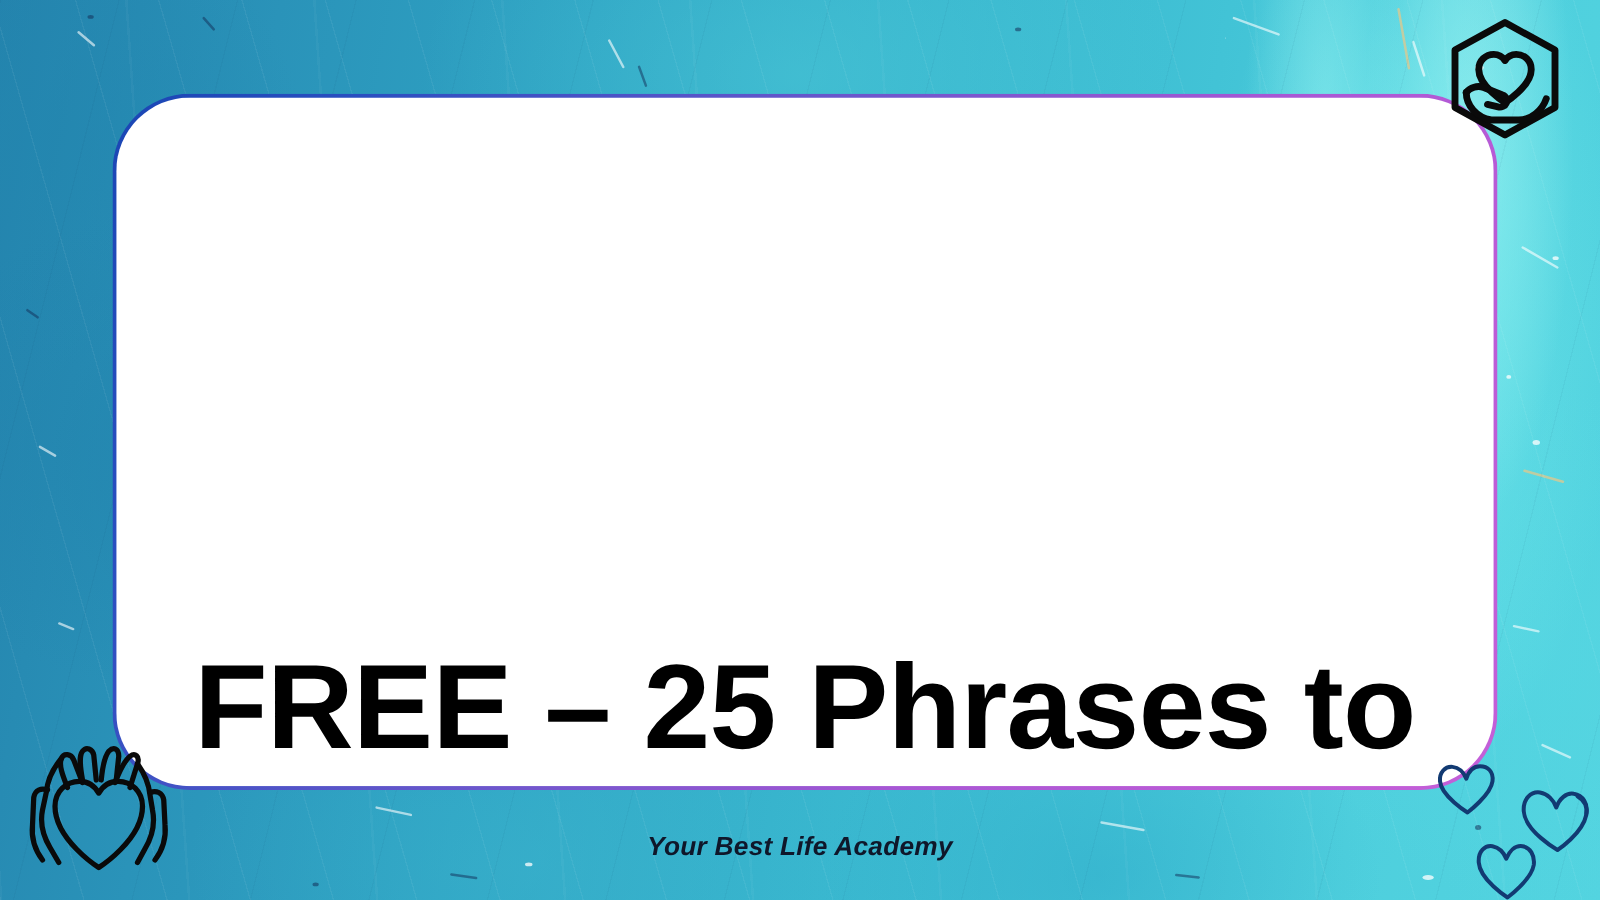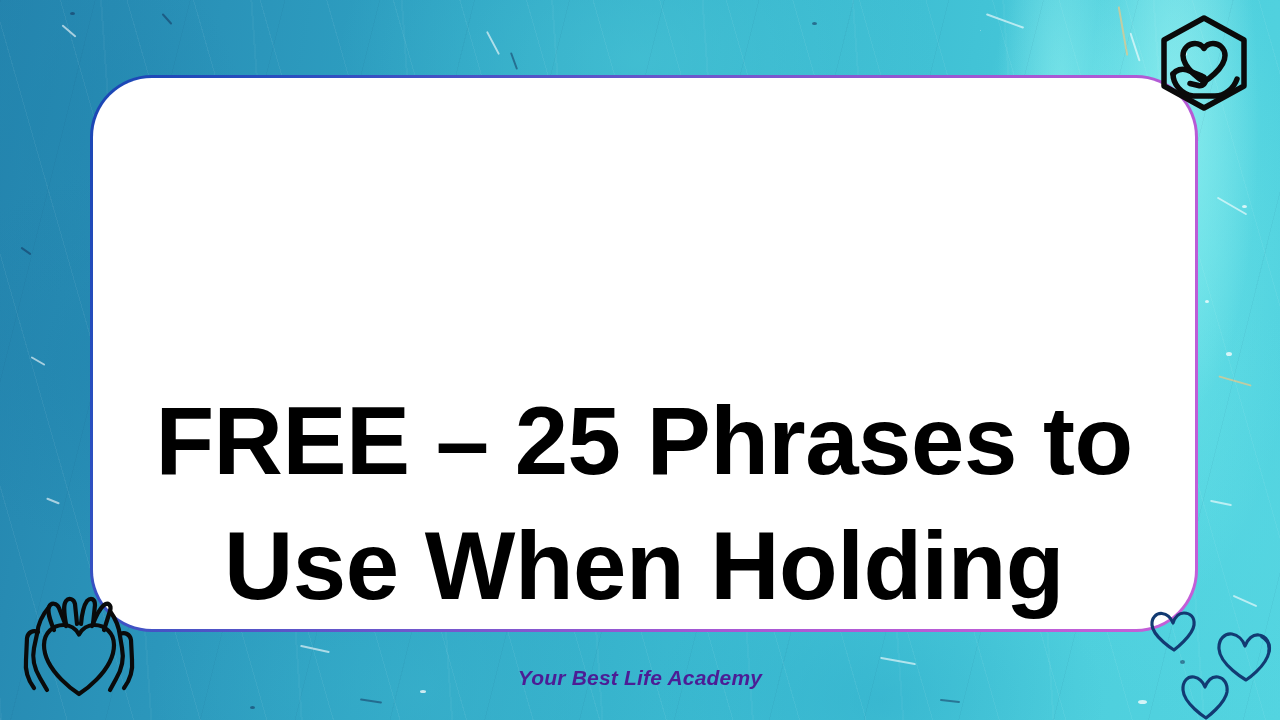--- a/index.html
+++ b/index.html
@@ -102,21 +102,21 @@
     position: absolute;
     left: 0;
     right: 0;
     top: 666px;
     text-align: center;
     font-family: "Liberation Sans", sans-serif;
     font-style: italic;
     font-weight: 700;
     font-size: 21px;
     letter-spacing: 0.2px;
-    color: #4c1d95;
+    color: #0f172a;
   }
 
   
   #logo-hex { position: absolute; left: 1152px; top: 12px; width: 104px; height: 104px; }
   #hands-heart { position: absolute; left: 14px; top: 586px; width: 130px; height: 124px; }
   #corner-hearts { position: absolute; left: 1134px; top: 592px; width: 146px; height: 128px; }
 </style>
 </head>
 <body>
 
@@ -153,21 +153,20 @@
   <div class="fleck dark" style="left:70px;  top:12px; width:5px; height:3px;"></div>
   <div class="fleck dark" style="left:1180px; top:660px; width:5px; height:4px;"></div>
   <div class="fleck" style="left:1138px; top:700px; width:9px; height:4px;"></div>
   <div class="fleck" style="left:420px;  top:690px; width:6px; height:3px;"></div>
   <div class="fleck dark" style="left:250px; top:706px; width:5px; height:3px;"></div>
 </div>
 
 <div id="card">
   <h1 id="headline" style="font-size: 96px;">
     <span class="line">FREE – 25 Phrases to</span>
-    <span class="line">Use When Holding</span>
   </h1>
 </div>
 
 <div id="brand">Your Best Life Academy</div>
 
 <svg id="logo-hex" viewBox="0 0 104 104" aria-hidden="true">
   <polygon points="52,6 92,28 92,74 52,96 12,74 12,28" fill="none" stroke="#0a0a0a" stroke-width="5.5" stroke-linejoin="round"></polygon>
   <path d="M52,70 C52,70 31,57 31,43.5 C31,36.5 36.6,31.5 43,31.5 C47.3,31.5 50.3,33.8 52,36.4 C53.7,33.8 56.7,31.5 61,31.5 C67.4,31.5 73,36.5 73,43.5 C73,57 52,70 52,70 Z" fill="none" stroke="#0a0a0a" stroke-width="5.5" stroke-linejoin="round"></path>
   <path d="M21,62 C24,58 30,56 35,58 L50,64 C53,65 54,68 53,70.5 C52,73 49,74 46.5,73.5 L38,71.5" fill="none" stroke="#0a0a0a" stroke-width="5.5" stroke-linecap="round" stroke-linejoin="round"></path>
   <path d="M21,62 C21,72 29,82 41,84 L63,84 C73,84 82,76 85,67" fill="none" stroke="#0a0a0a" stroke-width="5.5" stroke-linecap="round" stroke-linejoin="round"></path>

